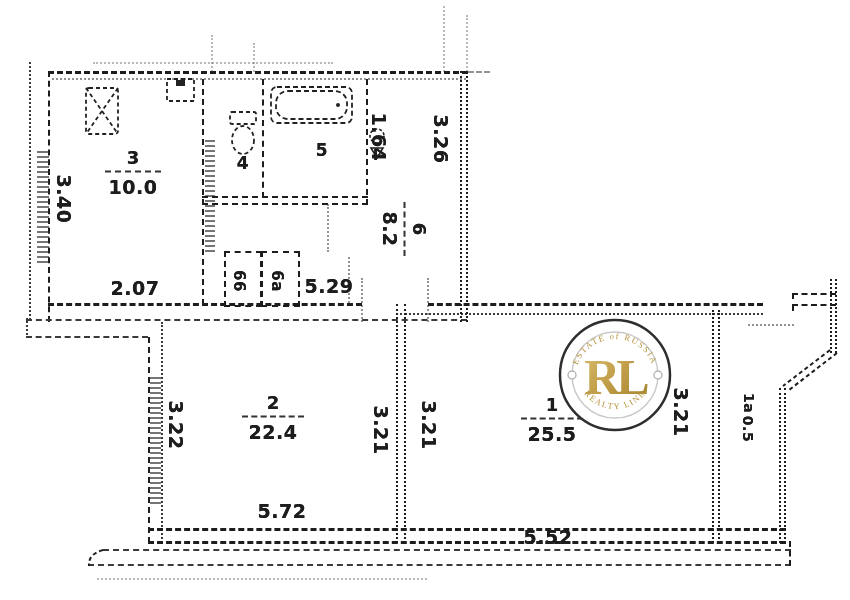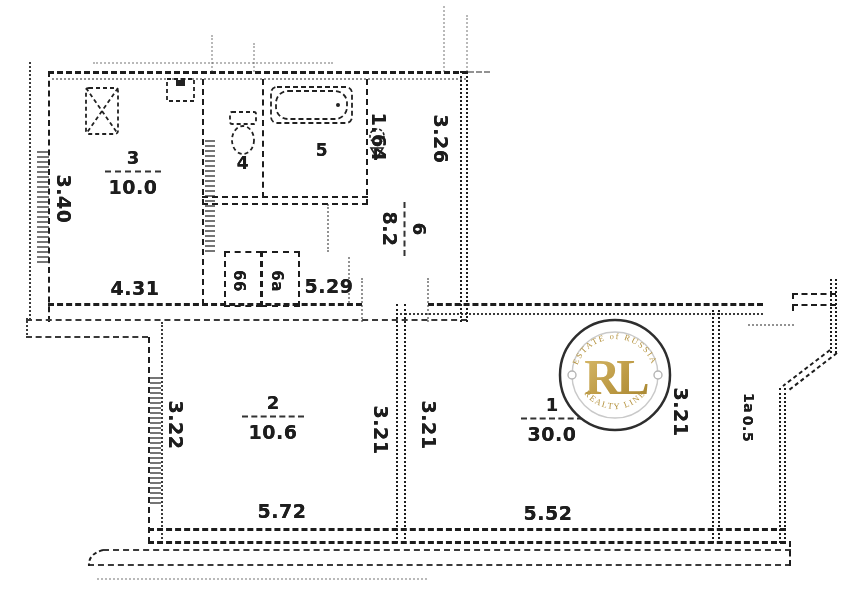--- a/index.html
+++ b/index.html
@@ -154,44 +154,44 @@
   <div class="room-label rot" style="left:404px;top:229px;width:54px;">
     <div class="num">6</div>
     <div class="area">8.2</div>
   </div>
 
   <div class="dim cv" style="left:239px;top:281px;font-size:15px;">66</div>
   <div class="dim cv" style="left:277px;top:281px;font-size:15px;">6a</div>
 
   <div class="room-label" style="left:273px;top:417px;width:62px;">
     <div class="num">2</div>
-    <div class="area">10.6</div>
+    <div class="area">22.4</div>
   </div>
 
   <div class="room-label" style="left:552px;top:419px;width:62px;">
     <div class="num">1</div>
-    <div class="area">30.0</div>
+    <div class="area">25.5</div>
   </div>
 
   <div class="dim cv small" style="left:749px;top:403px;">1a</div>
   <div class="dim cv small" style="left:748px;top:429px;">0.5</div>
 
   <div class="dim cv" style="left:64px;top:199px;">3.40</div>
-  <div class="dim c" style="left:135px;top:288px;">4.31</div>
+  <div class="dim c" style="left:135px;top:288px;">2.07</div>
   <div class="dim c" style="left:329px;top:286px;">5.29</div>
   <div class="dim cv" style="left:379px;top:137px;">1.64</div>
   <div class="dim cv" style="left:441px;top:139px;">3.26</div>
 
   <div class="dim cv" style="left:176px;top:425px;">3.22</div>
   <div class="dim cv" style="left:381px;top:430px;">3.21</div>
   <div class="dim c" style="left:282px;top:511px;">5.72</div>
 
   <div class="dim cv" style="left:429px;top:425px;">3.21</div>
   <div class="dim cv" style="left:681px;top:412px;">3.21</div>
-  <div class="dim c" style="left:548px;top:513px;">5.52</div>
+  <div class="dim c" style="left:548px;top:537px;">5.52</div>
 
   <svg id="watermark" width="120" height="120" viewBox="0 0 120 120">
     <defs>
       <linearGradient id="goldGrad" x1="0" y1="0" x2="1" y2="1">
         <stop offset="0" stop-color="#d9bc6d"></stop>
         <stop offset="0.55" stop-color="#bd9a44"></stop>
         <stop offset="1" stop-color="#a5842f"></stop>
       </linearGradient>
       <path id="arcTop" d="M 20 64 A 40 40 0 0 1 100 64" fill="none"></path>
       <path id="arcBottom" d="M 22 56 A 38 38 0 0 0 98 56" fill="none"></path>

